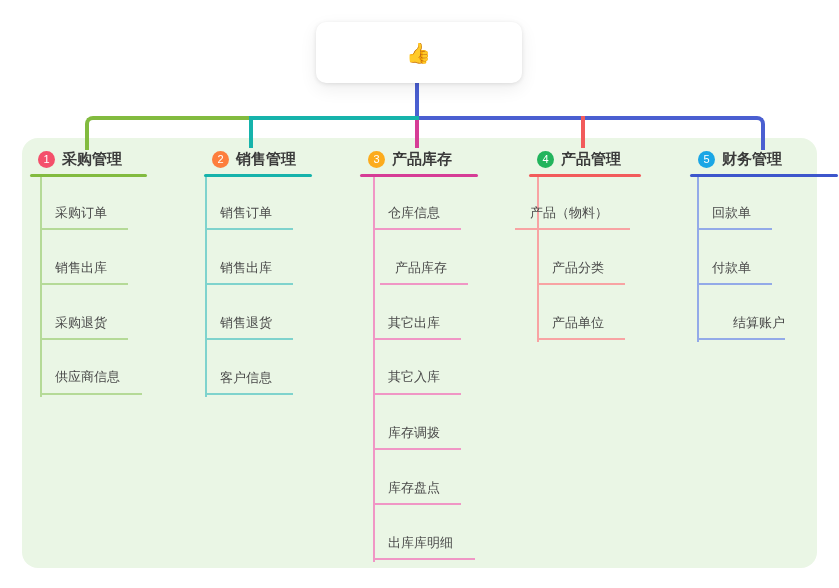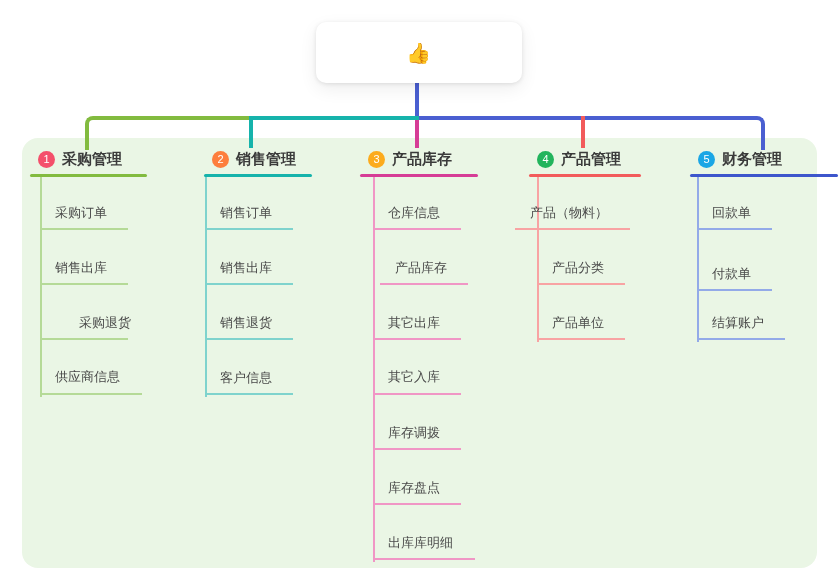--- a/index.html
+++ b/index.html
@@ -65,21 +65,21 @@
         <span>采购管理</span>
       </div>
       <div class="branch-underline" style="left: 30px; top: 174px; width: 117px; background: rgb(130, 187, 63);"></div>
       <div class="child-vline" style="left: 40px; top: 177px; height: 220px; background: rgb(181, 218, 151);"></div>
       <div class="child-row" style="left: 40px; top: 202px; width: 88px; border-bottom: 2px solid rgb(181, 218, 151);">
         <span>采购订单</span>
       </div>
       <div class="child-row" style="left: 40px; top: 257px; width: 88px; border-bottom: 2px solid rgb(181, 218, 151);">
         <span>销售出库</span>
       </div>
-      <div class="child-row" style="left: 40px; top: 312px; width: 88px; border-bottom: 2px solid rgb(181, 218, 151); padding-left: 24px;">
+      <div class="child-row" style="left: 40px; top: 312px; width: 88px; border-bottom: 2px solid rgb(181, 218, 151);">
         <span>采购退货</span>
       </div>
       <div class="child-row" style="left: 40px; top: 367px; width: 102px; border-bottom: 2px solid rgb(181, 218, 151); align-items: center;">
         <span>供应商信息</span>
       </div>
       <div class="branch-title" style="left: 212px; top: 148px;">
         <div class="badge" style="background: rgb(253, 126, 61);">2</div>
         <span>销售管理</span>
       </div>
       <div class="branch-underline" style="left: 204px; top: 174px; width: 108px; background: rgb(22, 179, 171);"></div>
@@ -140,20 +140,20 @@
       </div>
       <div class="branch-title" style="left: 698px; top: 148px;">
         <div class="badge" style="background: rgb(27, 166, 229);">5</div>
         <span>财务管理</span>
       </div>
       <div class="branch-underline" style="left: 690px; top: 174px; width: 148px; background: rgb(61, 86, 204);"></div>
       <div class="child-vline" style="left: 697px; top: 177px; height: 165px; background: rgb(147, 170, 232);"></div>
       <div class="child-row" style="left: 697px; top: 202px; width: 75px; border-bottom: 2px solid rgb(147, 170, 232);">
         <span>回款单</span>
       </div>
-      <div class="child-row" style="left: 697px; top: 257px; width: 75px; border-bottom: 2px solid rgb(147, 170, 232); margin-top: 6px;">
+      <div class="child-row" style="left: 697px; top: 257px; width: 75px; border-bottom: 2px solid rgb(147, 170, 232);">
         <span>付款单</span>
       </div>
-      <div class="child-row" style="left: 697px; top: 312px; width: 88px; border-bottom: 2px solid rgb(147, 170, 232);">
+      <div class="child-row" style="left: 697px; top: 312px; width: 88px; border-bottom: 2px solid rgb(147, 170, 232); justify-content: flex-end;">
         <span>结算账户</span>
       </div>
     </div>
 </div>
 
 </body></html>

